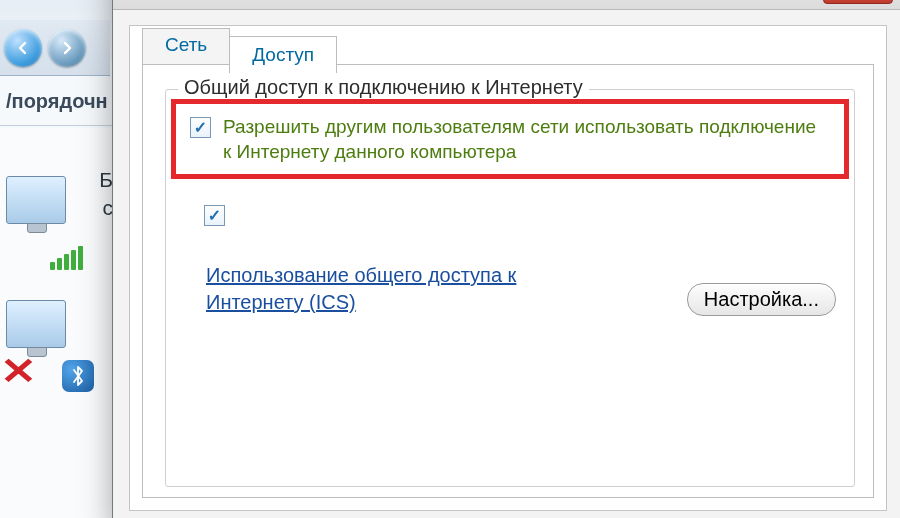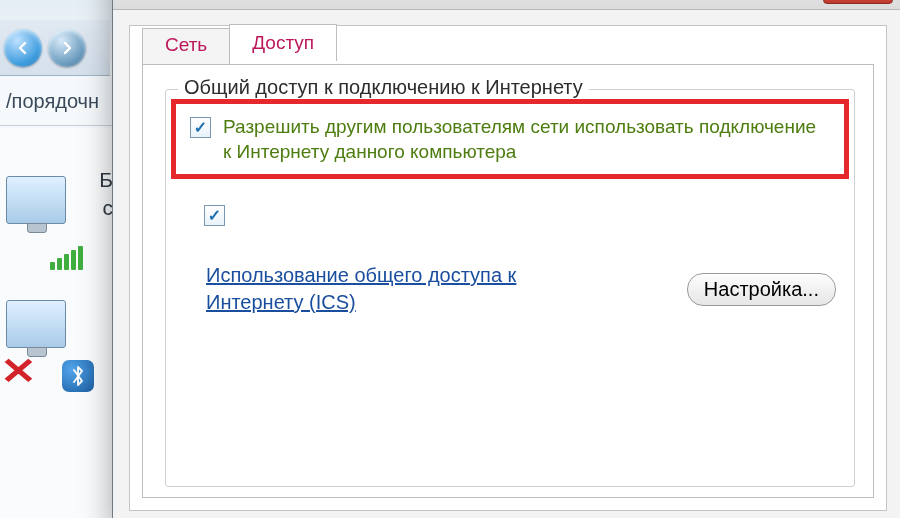--- a/index.html
+++ b/index.html
@@ -42,20 +42,21 @@
   .bg .addressbar {
     position: absolute;
     left: 0; top: 78px;
     width: 112px; height: 48px;
     display: flex; align-items: center;
     font-size: 20px;
     color: #3a4a5a;
     border-bottom: 1px solid #c2d0dd;
     padding-left: 6px;
     box-sizing: border-box;
+    font-weight: bold;
   }
   .bg .sidepane {
     position: absolute;
     left: 0; top: 128px;
     width: 118px; bottom: 0;
     background: #f9fbfd;
     border-right: 1px solid #cfd8e0;
     padding: 10px 6px;
     box-sizing: border-box;
   }
@@ -158,32 +159,32 @@
 
   
   .tabstrip {
     position: absolute;
     left: 12px; top: -2px;
     display: flex;
   }
   .tab {
     padding: 5px 22px 6px;
     font-size: 19px;
-    color: #be185d;
+    color: #0369a1;
     background: #f4f4f4;
     border: 1px solid #bdbdbd;
     border-bottom: none;
     margin-right: -1px;
     position: relative;
     top: 4px;
     cursor: pointer;
   }
   .tab.active {
     background: #fff;
-    top: 0;
+    top: 12px;
     padding-top: 7px;
     padding-bottom: 7px;
     z-index: 2;
   }
   .tabpage {
     position: absolute;
     left: 12px; right: 12px;
     top: 38px; bottom: 12px;
     border: 1px solid #bdbdbd;
     background: #fff;
@@ -230,21 +231,21 @@
     font-weight: bold;
   }
   .opt-label {
     font-size: 19px;
     color: #4d7c0f;
     line-height: 1.32;
   }
 
   .linkrow {
     display: flex;
-    align-items: center;
+    align-items: flex-end;
     justify-content: space-between;
     margin: 26px 18px 0 40px;
     gap: 12px;
   }
   .link {
     color: #1a4e9e;
     text-decoration: underline;
     font-size: 20px;
     line-height: 1.35;
     max-width: 380px;

